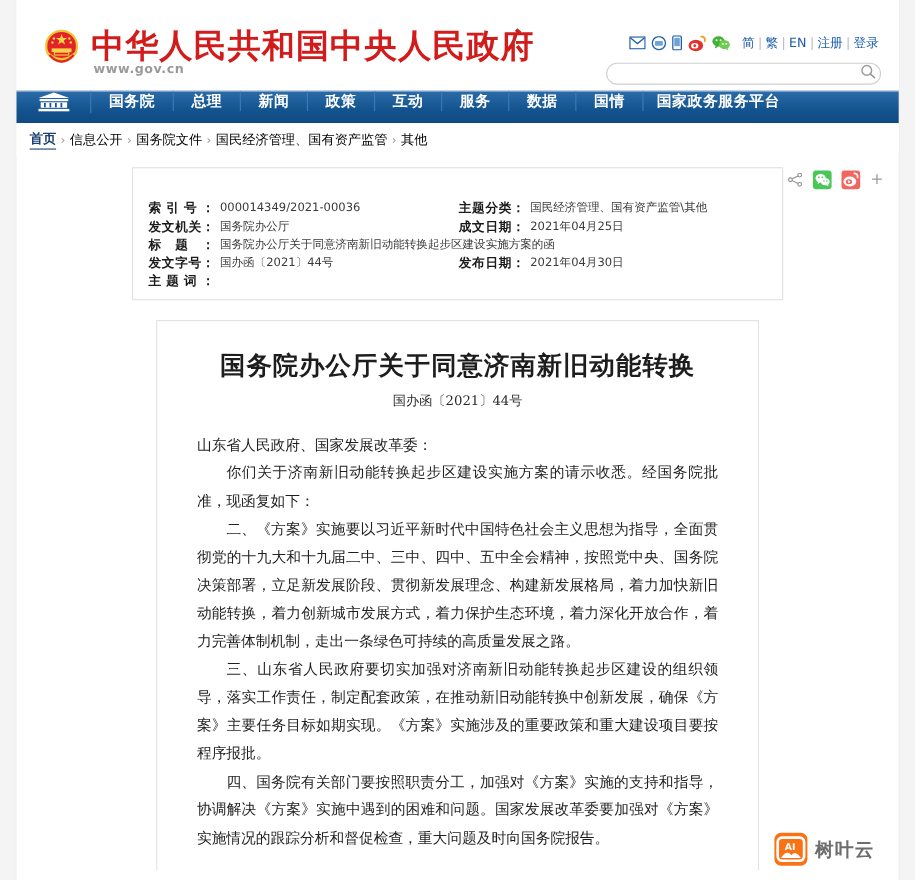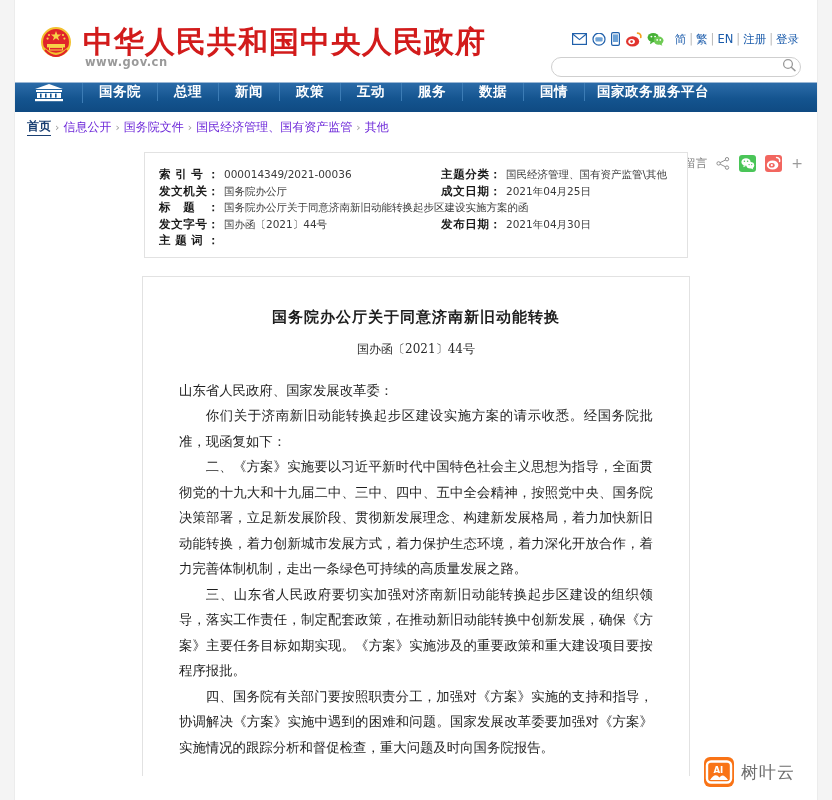--- a/index.html
+++ b/index.html
@@ -119,21 +119,21 @@
     height: 30px;
     display: flex; align-items: center;
     padding: 0 14px 0 12px;
     background: #fff;
   }
   .crumbs {
     font-size: 12px; color: #555;
     display: flex; align-items: center; gap: 4px;
     white-space: nowrap;
   }
-  .crumbs a { color: #6d28d9; text-decoration: none; }
+  .crumbs a { color: #000000; text-decoration: none; }
   .crumbs a.home { color: #1a3f72; font-weight: bold; border-bottom: 1px solid #1a3f72; }
   .crumbs .arw { color: #9a9a9a; font-size: 11px; }
   .crumb-tools {
     position: absolute; right: 14px; top: 0;
     height: 30px;
     display: flex; align-items: center; gap: 9px;
     font-size: 11.5px; color: #7a7a7a; margin-top: 36px;
   }
   .tool { display: flex; align-items: center; gap: 3px; cursor: pointer; }
   .sq { width: 17px; height: 17px; border-radius: 3px; display: inline-block; }
@@ -141,23 +141,23 @@
   .sq.weibo { background: #f2665f; }
   .plus { color: #9a9a9a; font-size: 14px; cursor: pointer; }
 
   
   .doc-area {
     position: relative;
     padding: 10px 0 0 0;
   }
   .meta-box {
     margin: 0 auto;
-    width: 544px;
+    width: 592px;
     border: 1px solid #e2e2e2;
-    padding: 13px 14px 8px 14px;
+    padding: 28px 14px 8px 14px;
     background: #fff;
   }
   .meta-row { display: flex; font-size: 11.5px; line-height: 16.5px; }
   .meta-col { display: flex; }
   .meta-col.left { width: 282px; }
   .meta-col.right { flex: 1; }
   .meta-label {
     color: #1a1a1a; font-weight: bold;
     width: 60px; flex: 0 0 60px;
     text-align: justify; text-align-last: justify;
@@ -176,21 +176,21 @@
     width: 548px;
     border: 1px solid #e2e2e2;
     border-bottom: none;
     background: #fff;
     padding: 26px 36px 10px 36px;
     min-height: 500px;
   }
   .doc-title {
     text-align: center;
     font-family: "DejaVu Serif", "Liberation Serif", serif;
-    font-size: 15px;
+    font-size: 23px;
     font-weight: bold;
     color: #1d1d1d;
     line-height: 29px;
     letter-spacing: 1px;
   }
   .doc-number {
     text-align: center;
     margin-top: 9px;
     font-family: "DejaVu Serif", "Liberation Serif", serif;
     font-size: 12px;
@@ -216,21 +216,21 @@
     padding: 5px 8px;
   }
   .wm-badge {
     width: 30px; height: 30px;
     border-radius: 6px;
     background: #f97316;
     position: relative;
     display: flex; align-items: center; justify-content: center;
   }
   .wm-text {
-    font-size: 17px; color: #6d6d6d; font-weight: normal;
+    font-size: 17px; color: #6d6d6d; font-weight: bold;
     letter-spacing: 1px;
   }
 </style>
 </head>
 <body>
 
 <div class="page">
   <div class="content-shell">
 
     <div class="site-header">

